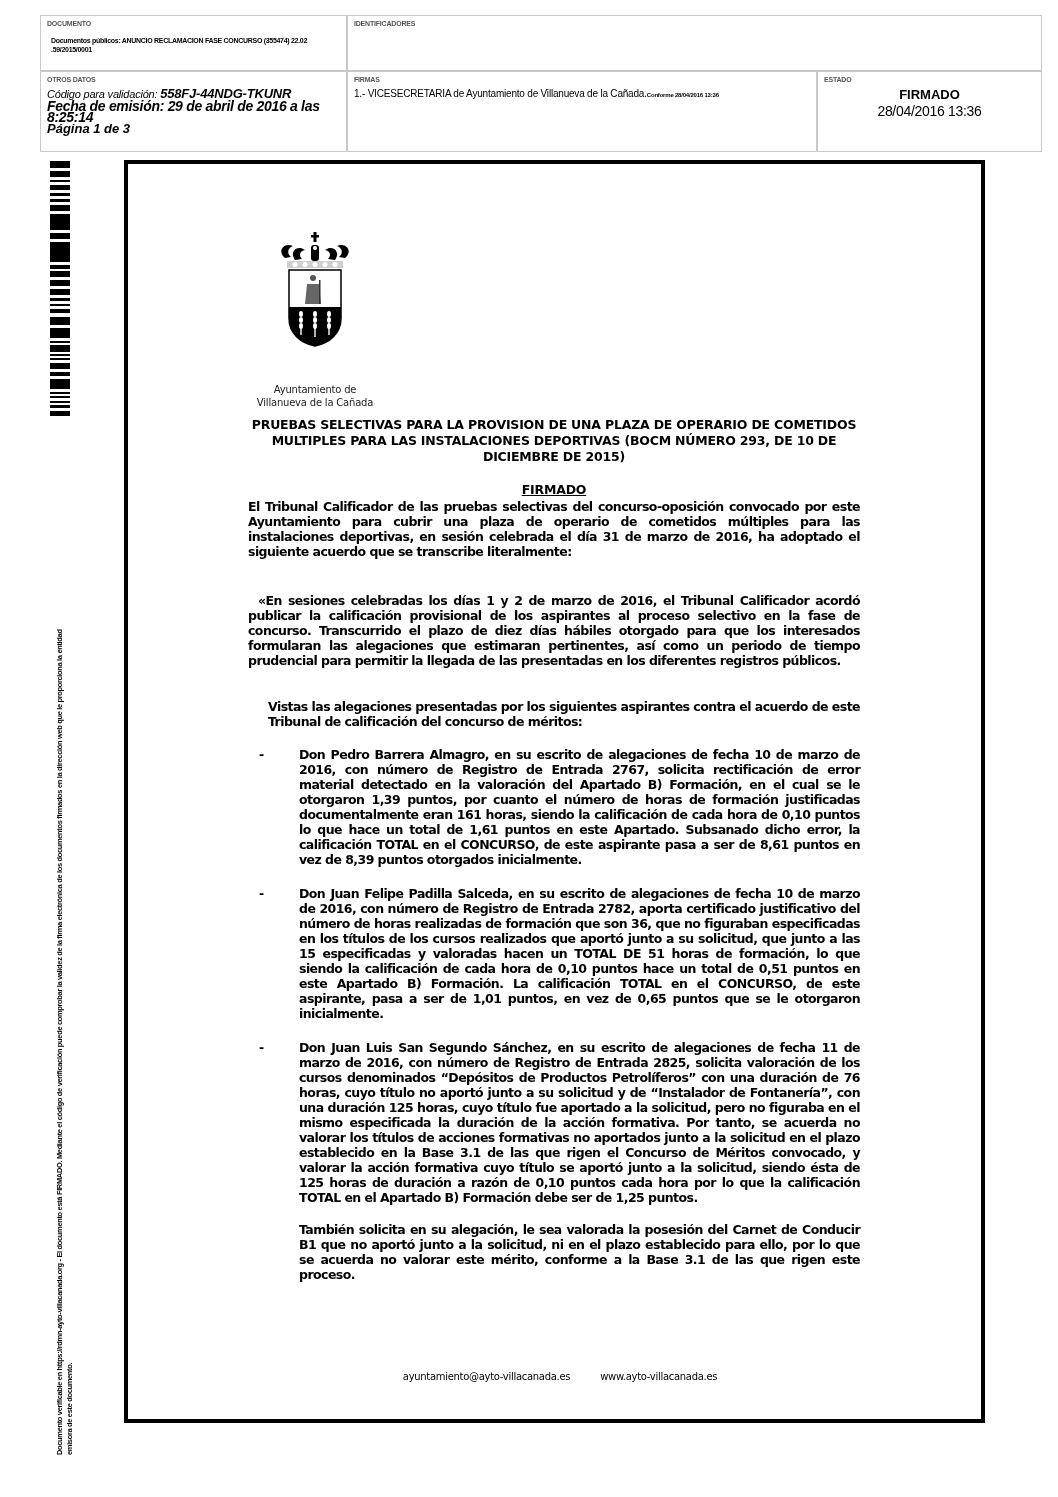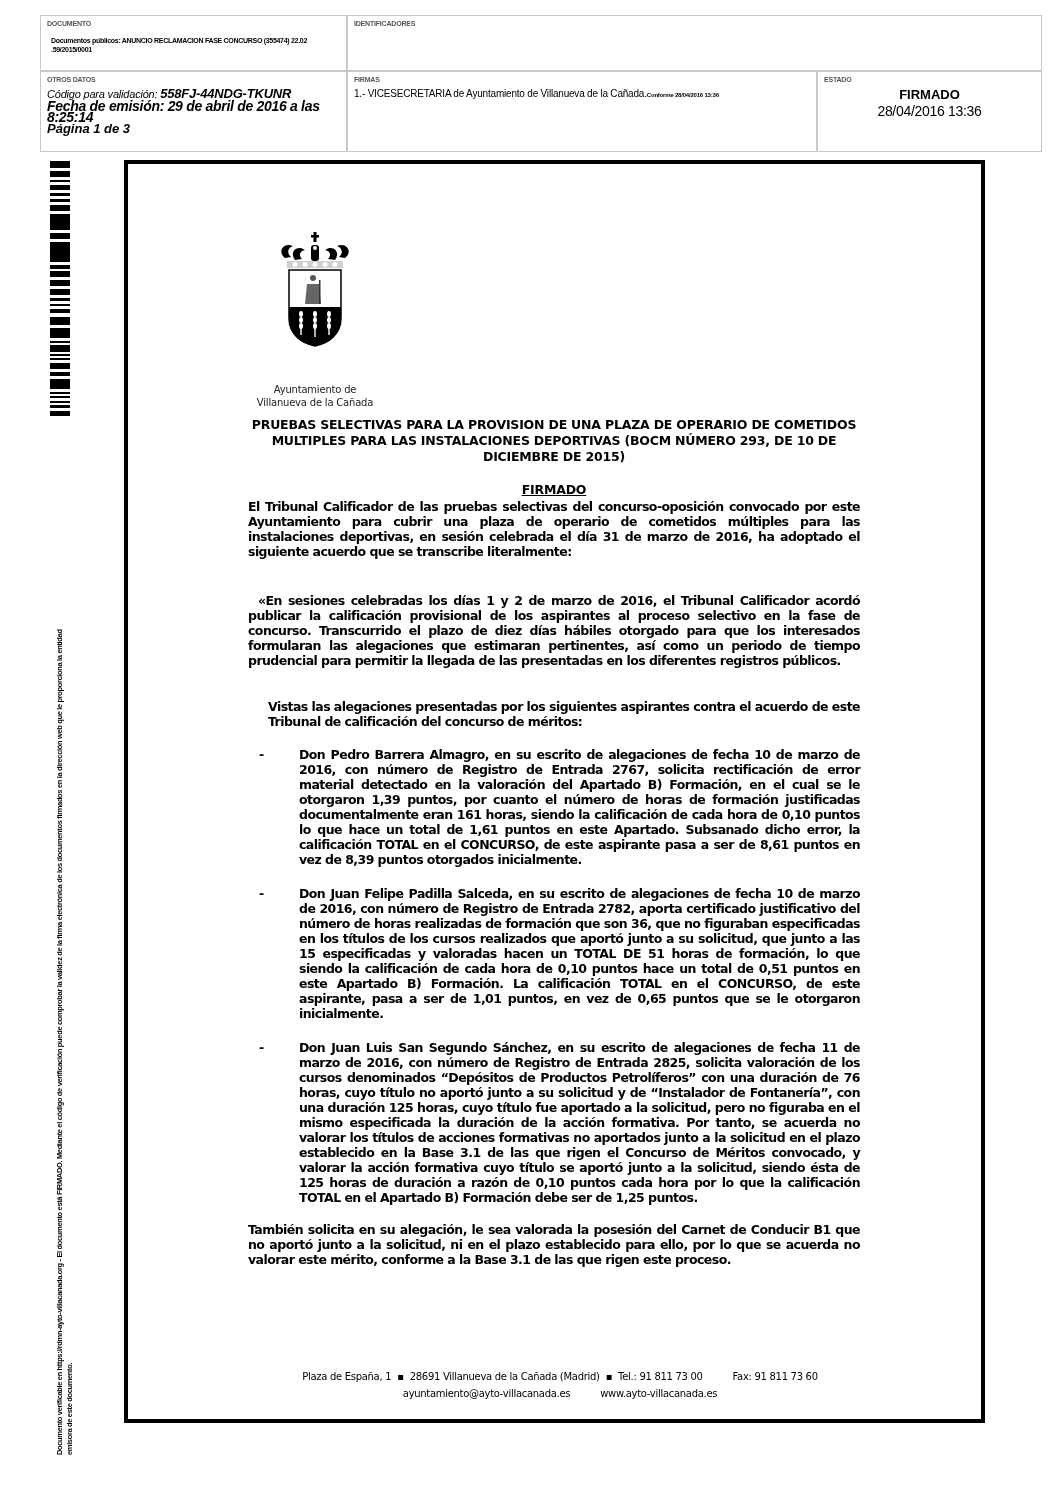--- a/index.html
+++ b/index.html
@@ -44,21 +44,21 @@
   .content { position: absolute; left: 248px; top: 417px; width: 612px; font-family: "DejaVu Sans", sans-serif; font-size: 12.5px; line-height: 15px; font-weight: bold; letter-spacing: -0.55px; }
   .title { text-align: center; font-size: 12.5px; line-height: 16px; font-weight: bold; letter-spacing: -0.2px; }
   .anuncio { text-align: center; text-decoration: underline; margin-top: 17px; letter-spacing: -0.2px; }
   .p { text-align: justify; }
   .p1 { margin-top: 2px; }
   .p2 { margin-top: 34px; text-indent: 10px; }
   .p3 { margin-top: 31px; margin-left: 20px; }
   ul.items { list-style: none; margin: 18px 0 0 0; padding: 0; }
   ul.items li { position: relative; padding-left: 51px; text-align: justify; margin-bottom: 19px; }
   ul.items li .dash { position: absolute; left: 11px; top: 0; }
-  .p4 { margin-top: -2px; }
+  .p4 { margin-top: -2px; margin-left: 51px; }
 
   
   .footer { position: absolute; left: 260px; top: 1368px; width: 600px; text-align: center; font-family: "DejaVu Sans", sans-serif; font-size: 10px; line-height: 17px; letter-spacing: -0.3px; }
   .footer .sep { margin: 0 6px; }
   .footer .gap { display: inline-block; width: 30px; }
 </style>
 </head>
 <body>
 
 <div class="hdr" id="box-documento">
@@ -198,18 +198,15 @@
     <li>
       <span class="dash">-</span>
       <span>Don Juan Luis San Segundo Sánchez, en su escrito de alegaciones de fecha 11 de marzo de 2016, con número de Registro de Entrada 2825, solicita valoración de los cursos denominados “Depósitos de Productos Petrolíferos” con una duración de 76 horas, cuyo título no aportó junto a su solicitud y de “Instalador de Fontanería”, con una duración 125 horas, cuyo título fue aportado a la solicitud, pero no figuraba en el mismo especificada la duración de la acción formativa. Por tanto, se acuerda no valorar los títulos de acciones formativas no aportados junto a la solicitud en el plazo establecido en la Base 3.1 de las que rigen el Concurso de Méritos convocado, y valorar la acción formativa cuyo título se aportó junto a la solicitud, siendo ésta de 125 horas de duración a razón de 0,10 puntos cada hora por lo que la calificación TOTAL en el Apartado B) Formación debe ser de 1,25 puntos.</span>
     </li>
   </ul>
   <div class="p p4">También solicita en su alegación, le sea valorada la posesión del Carnet de Conducir B1 que no aportó junto a la solicitud, ni en el plazo establecido para ello, por lo que se acuerda no valorar este mérito, conforme a la Base 3.1 de las que rigen este proceso.</div>
 </div>
 
 <div class="footer">
   <div>
-    <span>Plaza de España, 1</span><span class="sep">▪</span><span>28691 Villanueva de la Cañada (Madrid)</span><span class="sep">▪</span><span>Tel.: 91 811 73 00</span><span class="gap"></span><span>Fax: 91 811 73 60</span>
-  </div>
-  <div>
     <span>ayuntamiento@ayto-villacanada.es</span><span class="gap"></span><span>www.ayto-villacanada.es</span>
   </div>
 </div>
 
 </body></html>

